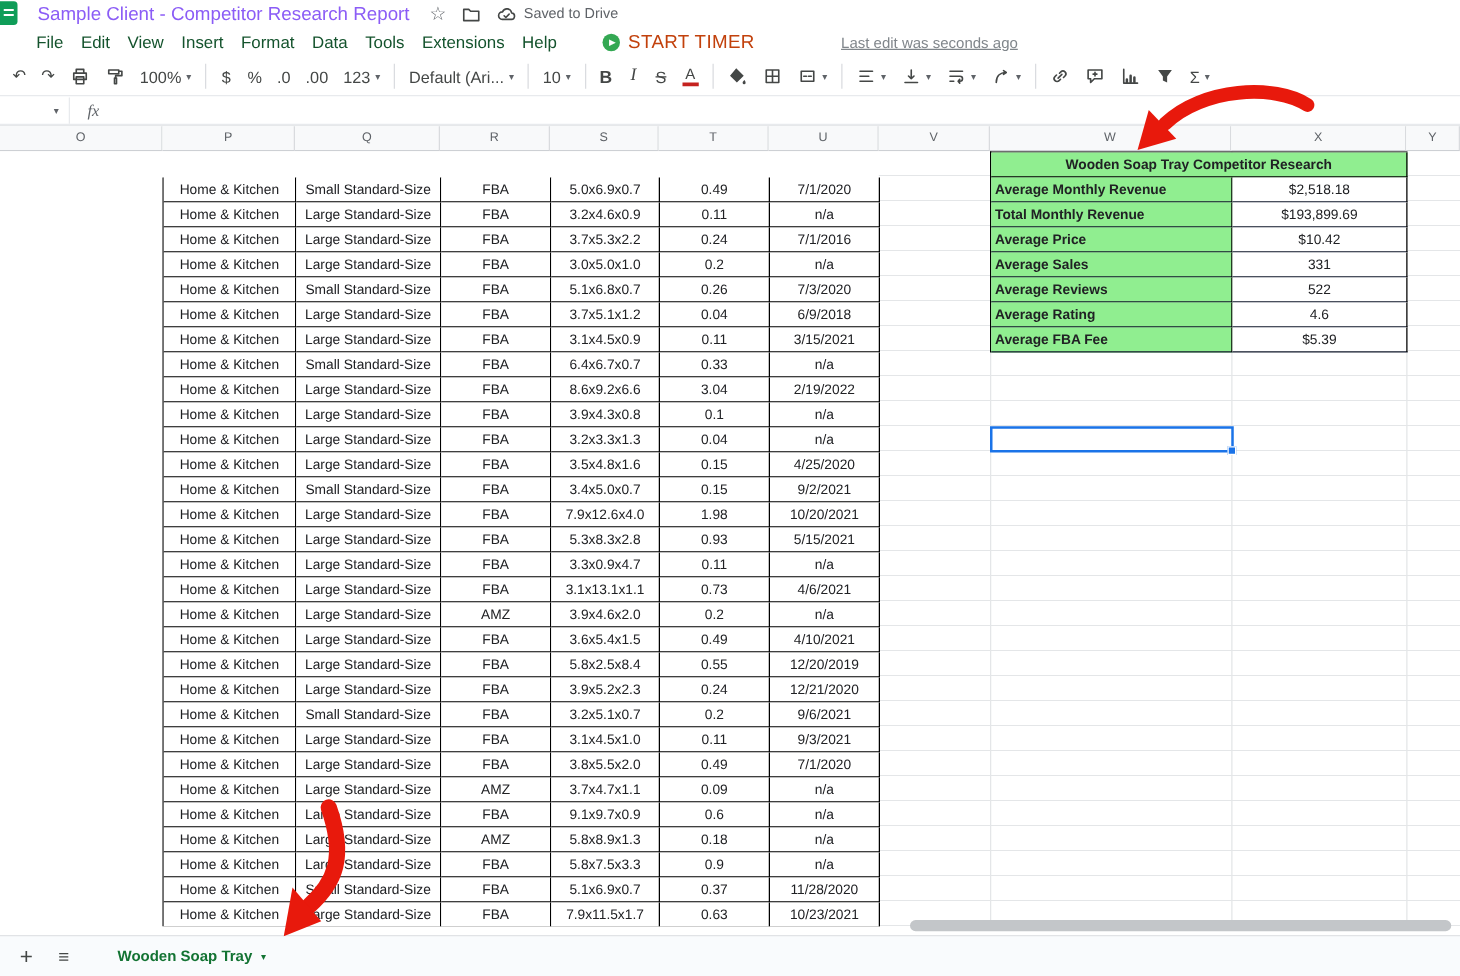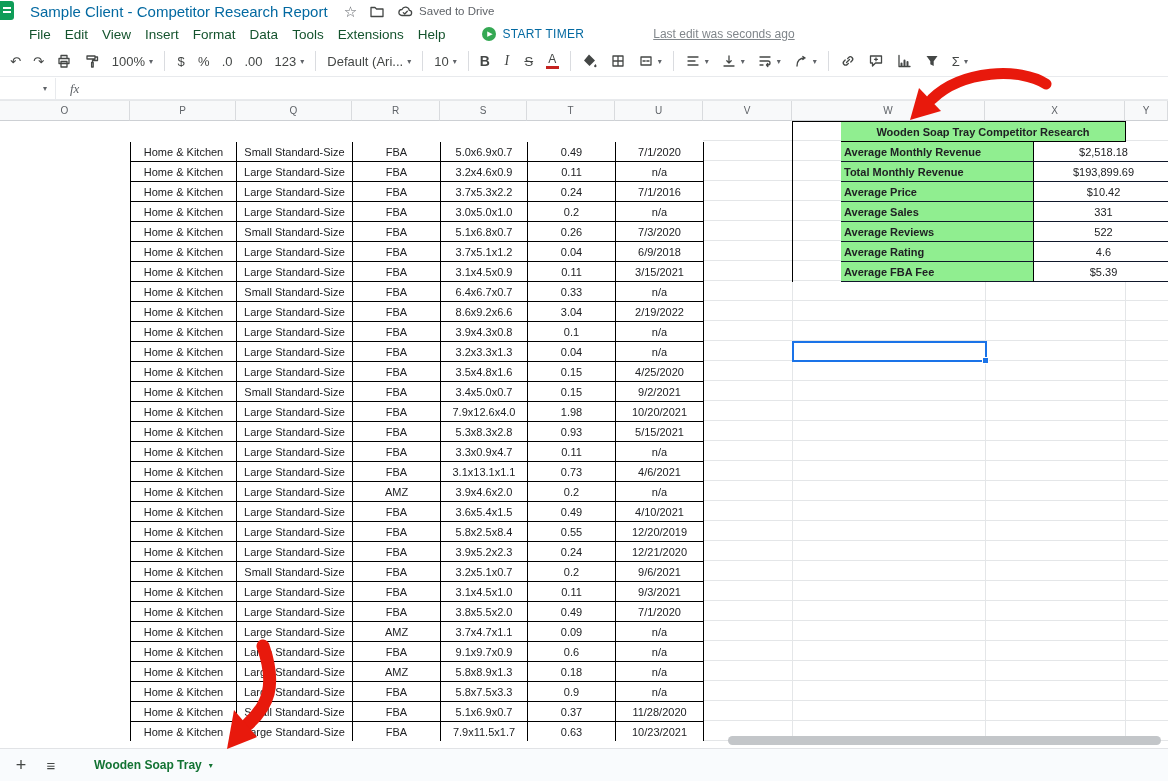--- a/index.html
+++ b/index.html
@@ -10,30 +10,30 @@
   html,body{width:1168px;height:781px;}
   body{position:relative;overflow:hidden;background:#fff;color:#202124;
        font-family:"Liberation Sans","DejaVu Sans",sans-serif;}
   .ic{width:16px;height:16px;fill:none;stroke:#444746;stroke-width:1.3;stroke-linecap:round;stroke-linejoin:round;}
   .ic.fill{fill:#444746;stroke:none;}
   
   #titlebar{position:absolute;left:0;top:0;width:100%;height:22px;display:flex;align-items:center;}
   #sheets-logo{position:absolute;left:0;top:1px;width:14px;height:19px;background:var(--logo);border-radius:0 3px 3px 0;}
   #sheets-logo::after{content:"";position:absolute;left:3px;right:3px;top:6px;bottom:4px;
     background:repeating-linear-gradient(to bottom,#fff 0 1.5px,transparent 1.5px 4.5px);}
-  .doc-title{margin-left:30px;font-size:15px;color:#0369a1;white-space:nowrap;}
+  .doc-title{margin-left:30px;font-size:15px;color:#8b5cf6;white-space:nowrap;}
   .star{margin-left:16px;font-size:15px;color:#5f6368;line-height:1;}
   .tb-ic{margin-left:12px;display:flex;align-items:center;}
   .saved{margin-left:6px;font-size:11.5px;color:#5f6368;}
   
   #menubar{position:absolute;left:0;top:21px;width:100%;height:25px;display:flex;align-items:center;padding-left:22px;}
   .menu-item{font-size:13.5px;color:#14532d;padding:0 7px;cursor:default;}
   #timer{margin-left:30px;display:flex;align-items:center;gap:6px;}
   #timer .play-circle{width:14px;height:14px;border-radius:50%;background:var(--timer);display:flex;align-items:center;justify-content:center;color:#fff;font-size:7px;padding-left:1px;}
-  #timer .tlabel{font-size:12px;letter-spacing:.3px;color:#0369a1;}
+  #timer .tlabel{font-size:15px;letter-spacing:.3px;color:#c2410c;}
   .last-edit{margin-left:24px;font-size:12px;color:#80868b;text-decoration:underline;padding-left:45px;}
   
   #toolbar{position:absolute;left:0;top:46px;width:100%;height:31px;display:flex;align-items:center;padding-left:4px;border-bottom:1px solid #e8eaed;}
   .ti{display:flex;align-items:center;justify-content:center;height:24px;min-width:22px;padding:0 6px;color:#444746;font-size:13px;white-space:nowrap;}
   .caret{font-size:8px;margin-left:4px;color:#5f6368;}
   .sep{width:1px;height:20px;background:#dadce0;margin:0 5px;flex:none;}
   .ti.b{font-weight:bold;font-size:14px;}
   .ti.i{font-style:italic;font-size:14px;font-family:"Liberation Serif",serif;}
   .ti.st{text-decoration:line-through;font-size:13px;}
   .ti.tc{flex-direction:column;gap:1px;line-height:1;font-size:12px;}
@@ -55,21 +55,21 @@
   .vline{position:absolute;top:0;bottom:0;width:1px;background:#e4e6e8;}
   
   #dt-header{position:absolute;left:0;top:0;display:grid;grid-template-columns:130px 106px 116px 88px 87px 88px 88px;border-top:1px solid #000;border-left:1px solid #000;}
   .hcell{height:20px;background:var(--green);border-right:1px solid #000;border-bottom:1px solid #000;
          font-weight:bold;font-size:11px;display:flex;align-items:center;justify-content:center;}
   #dt-body{position:absolute;left:130px;top:21px;display:grid;grid-template-columns:106px 116px 88px 87px 88px 88px;border-left:1px solid #000;}
   .trow{display:contents;}
   .tcell{height:20px;background:#fff;border-right:1px solid #000;border-bottom:1px solid #000;
          font-size:11px;display:flex;align-items:center;justify-content:center;white-space:nowrap;overflow:hidden;}
   
-  #sum{position:absolute;left:792px;top:0;width:334px;border-left:1px solid #000;border-top:1px solid #000;padding-left:48px;}
+  #sum{position:absolute;left:792px;top:0;width:334px;border-left:1px solid #000;border-top:1px solid #000;}
   #sum-title{height:20px;background:var(--green);border-right:1px solid #000;border-bottom:1px solid #000;
          font-weight:bold;font-size:11px;display:flex;align-items:center;justify-content:center;}
   #sum-body{display:grid;grid-template-columns:193px 140px;}
   .scell{height:20px;border-right:1px solid #000;border-bottom:1px solid #0f172a;font-size:11px;display:flex;align-items:center;background:#fff;}
   .slabel{background:var(--green);font-weight:bold;padding-left:3px;}
   .svalue{justify-content:center;}
   
   #selected-cell{position:absolute;left:792px;top:220px;width:195px;height:21px;border:2px solid var(--blue);z-index:6;background:#fff;}
   #fill-handle{position:absolute;right:-4px;bottom:-4px;width:7px;height:7px;background:var(--blue);border:1px solid #fff;}
   

